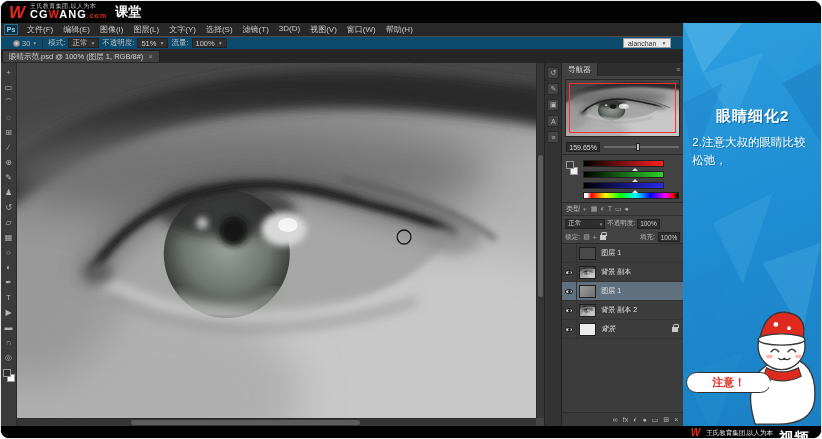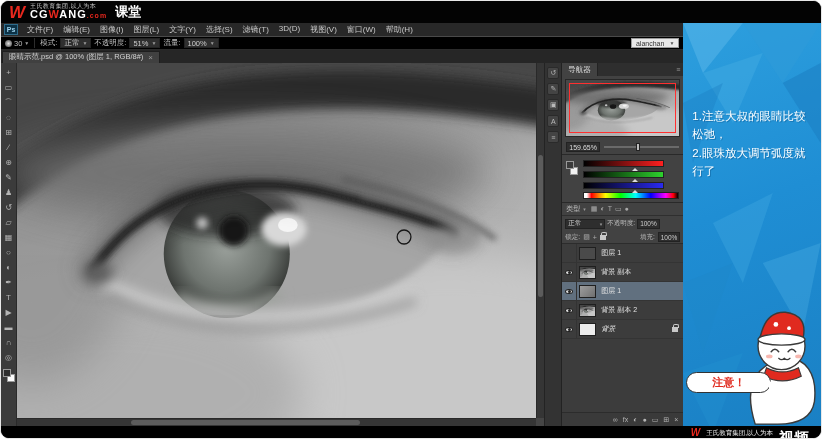--- a/index.html
+++ b/index.html
@@ -17,30 +17,30 @@
   .logo-classroom{font-size:13px;font-weight:bold;color:#fff;margin-left:3px;}
 
   .main{display:flex;height:403px;}
 
   
   .ps{width:684px;display:flex;flex-direction:column;background:#3c3c3c;}
   .menubar{height:13px;background:#282828;display:flex;align-items:center;padding-left:3px;}
   .ps-badge{width:14px;height:11px;background:#0c3246;color:#9fd4ef;font-size:7px;font-weight:bold;display:flex;align-items:center;justify-content:center;border:1px solid #2e6c8c;margin-right:4px;}
   .menu-item{font-size:8px;color:#c8c8c8;padding:0 5px;white-space:nowrap;}
 
-  .optionsbar{height:14px;background:#000000;border-top:1px solid #4a4a4a;border-bottom:1px solid #2b2b2b;display:flex;align-items:center;font-size:7.5px;color:#bdbdbd;gap:3px;padding:0 4px;}
+  .optionsbar{height:14px;background:#0c4a6e;border-top:1px solid #4a4a4a;border-bottom:1px solid #2b2b2b;display:flex;align-items:center;font-size:7.5px;color:#bdbdbd;gap:3px;padding:0 12px;}
   .brush-chip{display:flex;align-items:center;gap:2px;}
   .brush-dot{width:7px;height:7px;border-radius:50%;background:radial-gradient(circle,#e0e0e0 0%,#787878 65%,#4f4f4f 100%);}
   .caret{font-size:5px;color:#999;}
   .opt-sep{width:1px;height:10px;background:#2d2d2d;margin:0 2px;}
   .opt-select{background:#2f2f2f;border:1px solid #232323;padding:0 3px;height:10px;display:flex;align-items:center;color:#ccc;gap:3px;}
   .workspace-select{margin-left:auto;background:#e9e9e9;color:#333;border:1px solid #9a9a9a;height:10px;display:flex;align-items:center;padding:0 4px;font-size:7px;gap:5px;}
   .workspace-select .caret{color:#555;}
 
-  .tabrow{height:13px;background:#262626;display:flex;align-items:center;padding-left:1px;}
+  .tabrow{height:13px;background:#262626;display:flex;align-items:flex-start;padding-left:1px;}
   .doctab{height:12px;background:#404040;border:1px solid #1e1e1e;border-bottom:none;display:flex;align-items:center;gap:5px;padding:0 6px;font-size:7.5px;color:#d2d2d2;white-space:nowrap;}
   .doctab .close{color:#9a9a9a;font-size:8px;}
 
   .workarea{flex:1;display:flex;min-height:0;}
 
   .tools{width:16px;background:#3b3b3b;border-right:1px solid #2a2a2a;display:flex;flex-direction:column;align-items:center;padding-top:2px;}
   .tool{width:14px;height:15px;display:flex;align-items:center;justify-content:center;font-size:8px;color:#b5b5b5;}
   .swatch-widget{position:relative;width:12px;height:13px;margin-top:4px;}
   .swatch-fg{position:absolute;left:0;top:0;width:8px;height:8px;background:#2e2e2e;border:1px solid #9a9a9a;z-index:2;}
   .swatch-bg{position:absolute;right:0;bottom:0;width:8px;height:8px;background:#fdfdfd;border:1px solid #9a9a9a;}
@@ -455,23 +455,23 @@
         <polygon points="60,0 138,0 100,60" fill="#2f9bd8" opacity="0.6"></polygon>
         <polygon points="20,50 80,30 50,100" fill="#49aee4" opacity="0.4"></polygon>
         <polygon points="100,60 138,40 138,120" fill="#1a7cc0" opacity="0.5"></polygon>
         <polygon points="0,80 40,60 10,140" fill="#1a7cc0" opacity="0.35"></polygon>
         <polygon points="30,200 90,170 60,260" fill="#45abe2" opacity="0.35"></polygon>
         <polygon points="0,260 50,240 20,330" fill="#1f86c8" opacity="0.4"></polygon>
         <polygon points="80,240 138,220 120,310" fill="#55b5e8" opacity="0.3"></polygon>
         <polygon points="0,350 60,330 30,410" fill="#2490d0" opacity="0.4"></polygon>
       </svg>
       <div class="note">
+        <div class="note-title">眼睛细化2</div>
         <div id="note-lines">
-            <div class="note-line">1.注意大叔的眼睛比较松弛，</div>
-            <div class="note-line">2.眼珠放大调节弧度就行了</div>
+            <div class="note-line">2.注意大叔的眼睛比较松弛，</div>
           </div>
       </div>
       <div class="bubble">注意！</div>
       <svg class="mascot" viewBox="0 0 100 130">
         <path d="M30,130 C18,92 28,70 55,62 C86,54 96,80 93,106 C90,124 74,130 54,130 Z" fill="#ffffff" stroke="#3a3a3a" stroke-width="1.5"></path>
         <ellipse cx="24" cy="86" rx="10" ry="6" fill="#ffffff" stroke="#3a3a3a" stroke-width="1.5"></ellipse>
         <circle cx="58" cy="47" r="25" fill="#ffffff" stroke="#3a3a3a" stroke-width="1.5"></circle>
         <path d="M35,40 Q40,10 62,11 Q86,14 81,38 Q70,44 57,44 Q44,44 35,40 Z" fill="#e02a1f" stroke="#3a3a3a" stroke-width="1.5"></path>
         <ellipse cx="58" cy="40" rx="25" ry="6" fill="#ffffff" stroke="#3a3a3a" stroke-width="1.5"></ellipse>
         <circle cx="52" cy="24" r="2.5" fill="#ffffff"></circle>

